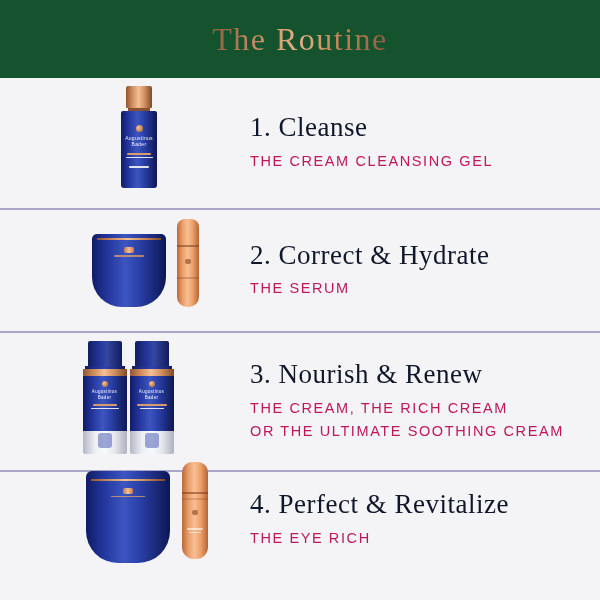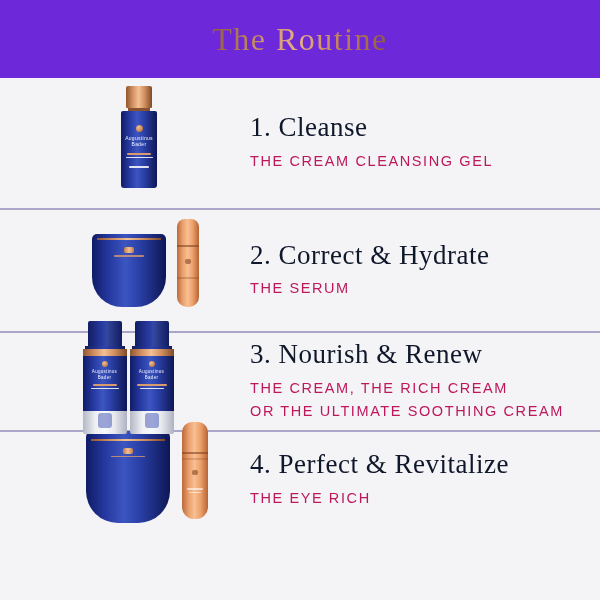--- a/index.html
+++ b/index.html
@@ -6,41 +6,41 @@
   .page{
     width:600px;height:600px;
     font-family:"Liberation Sans",sans-serif;
     background:#f4f3f5;
     overflow:hidden;
     position:relative;
   }
   
   .header{
     height:78px;
-    background:#6d28d9;
+    background:#14532d;
     display:flex;align-items:center;justify-content:center;
   }
   .title{
     margin:0;
     font-family:"Liberation Serif","DejaVu Serif",serif;
     font-weight:400;
     font-size:32px;
     letter-spacing:1.5px;
     background:linear-gradient(100deg,#8d5a3c 0%,#c98f66 28%,#e6b185 50%,#c18257 72%,#8d5a3c 100%);
     -webkit-background-clip:text;background-clip:text;
     color:transparent;
   }
   
   .step{
     display:flex;align-items:center;
     background:#f4f3f5;
   }
   .step.h1{height:130px}
   .step.h2{height:121px}
-  .step.h3{height:97px}
+  .step.h3{height:137px}
   .step.h4{height:96px}
   .divider{height:2px;background:#a9a6c7;}
   .product-col{
     width:250px;flex:0 0 250px;
     display:flex;align-items:flex-end;justify-content:center;
   }
   .text-col{
     flex:1;
     display:flex;flex-direction:column;justify-content:center;
     padding-right:10px;

